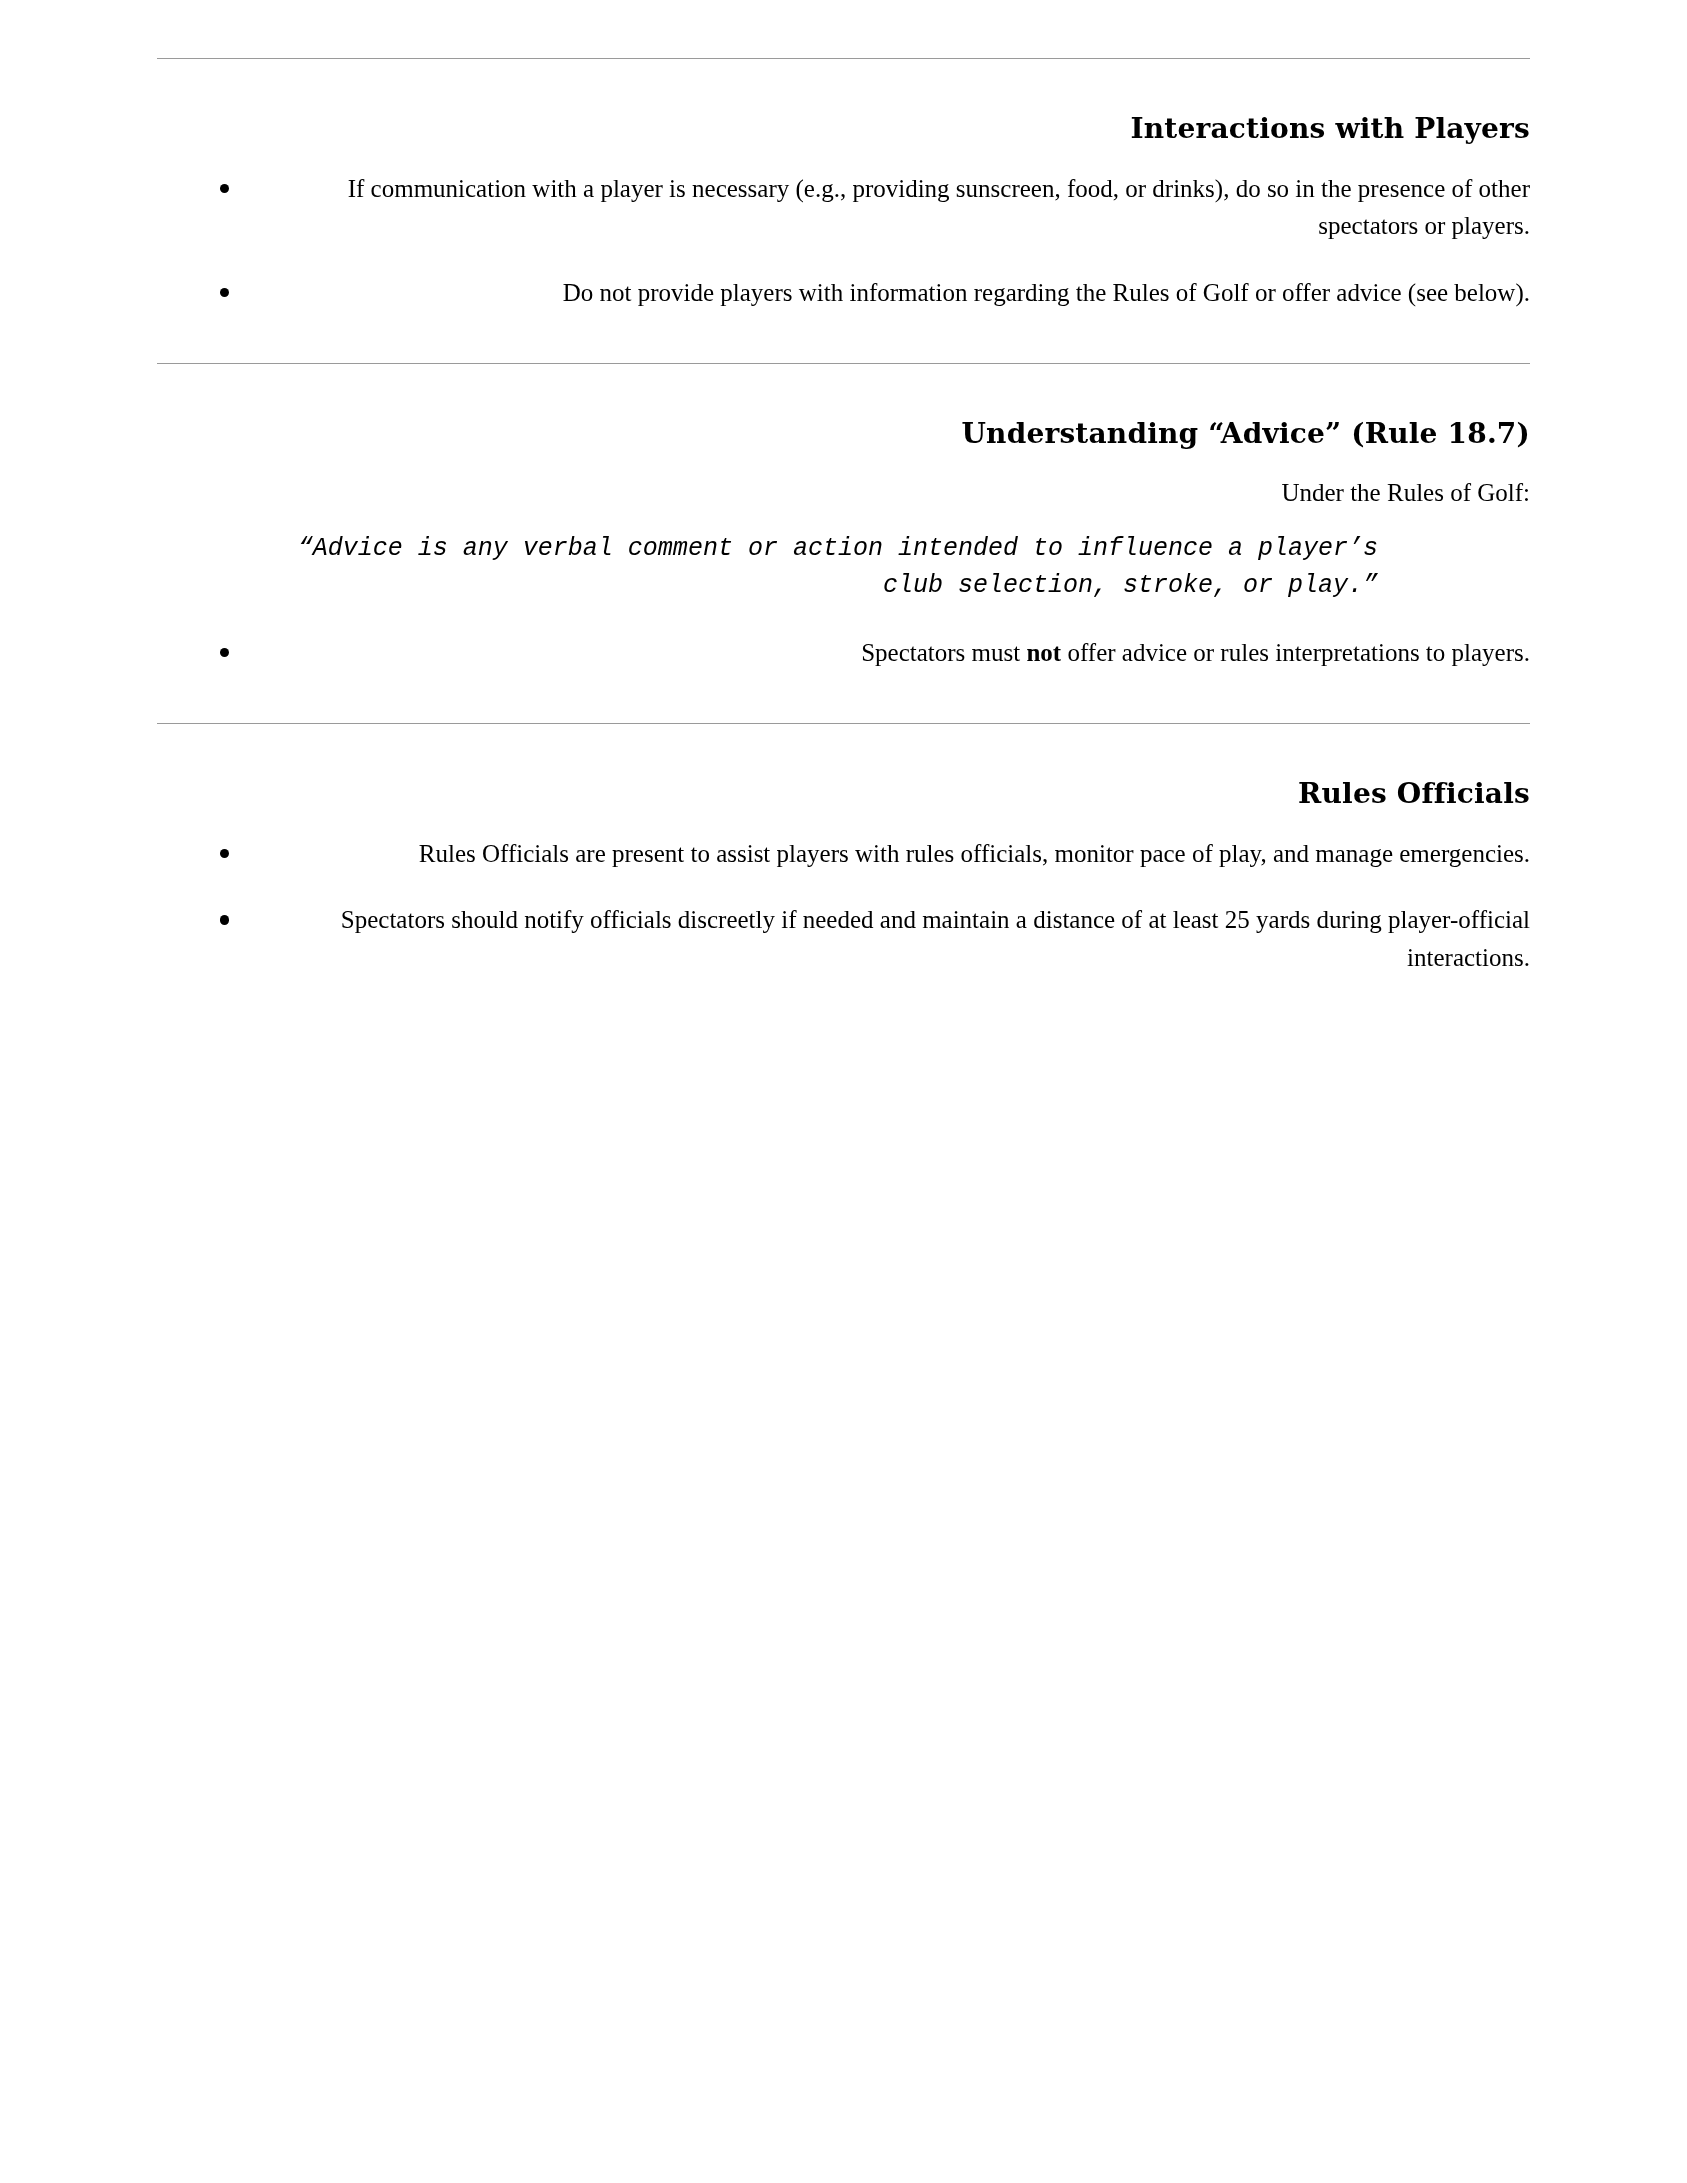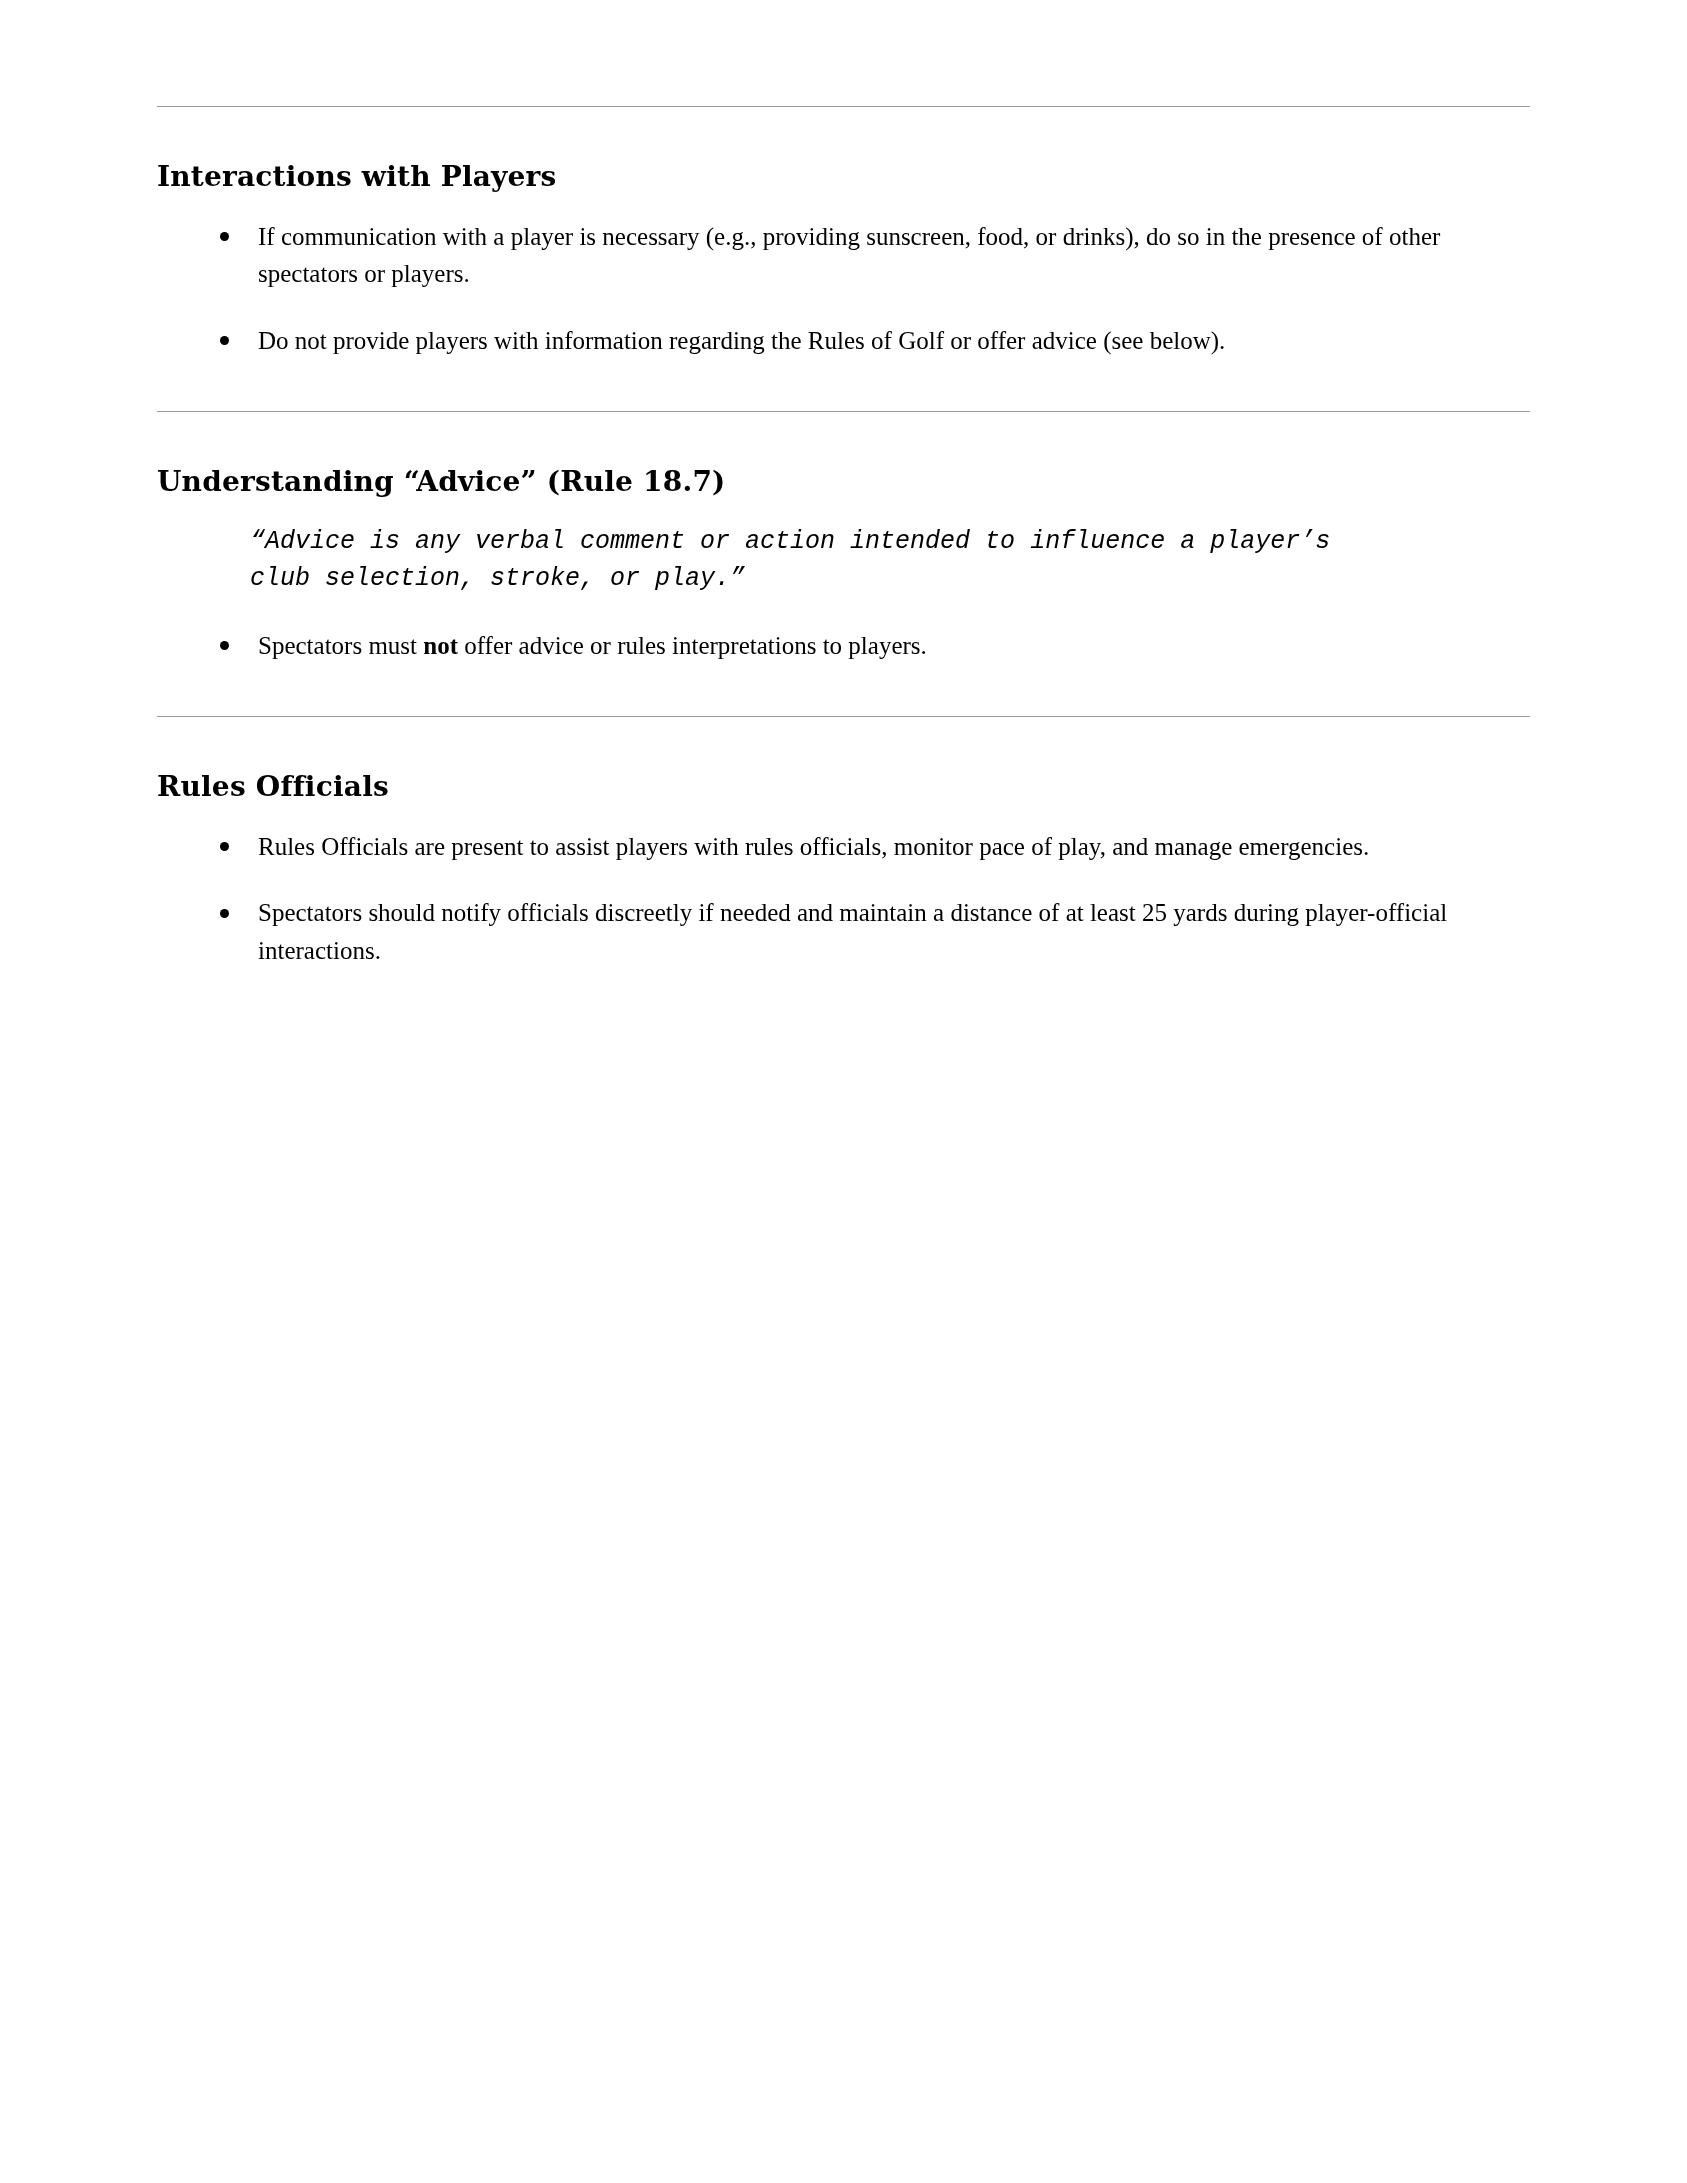--- a/index.html
+++ b/index.html
@@ -16,21 +16,22 @@
   }
   .page {
     position: relative;
     width: 1687px;
     height: 2183px;
     background: #ffffff;
     box-sizing: border-box;
     padding: 0 157px;
   }
   .content {
-    padding-top: 106px;
+    padding-top: 58px;
+    text-align: right;
   }
   .rule {
     border: 0;
     border-top: 1.7px solid #9a9a9a;
     margin: 0;
     height: 0;
   }
   .rule.top {
     margin-bottom: 52px;
   }
@@ -110,20 +111,21 @@
           <span class="dot"></span>
           <span>Do not provide players with information regarding the Rules of Golf or offer advice (see below).</span>
         </li>
       </ul>
     </section>
 
     <hr class="rule mid">
 
     <section>
       <h2 class="section-title">Understanding “Advice” (Rule 18.7)</h2>
+      <p class="para">Under the Rules of Golf:</p>
       <p class="quote">“Advice is any verbal comment or action intended to influence a player’s club selection, stroke, or play.”</p>
       <ul class="bullets tight-list">
         <li>
           <span class="dot"></span>
           <span>Spectators must </span><strong class="bold">not</strong><span> offer advice or rules interpretations to players.</span>
         </li>
       </ul>
     </section>
 
     <hr class="rule mid">

